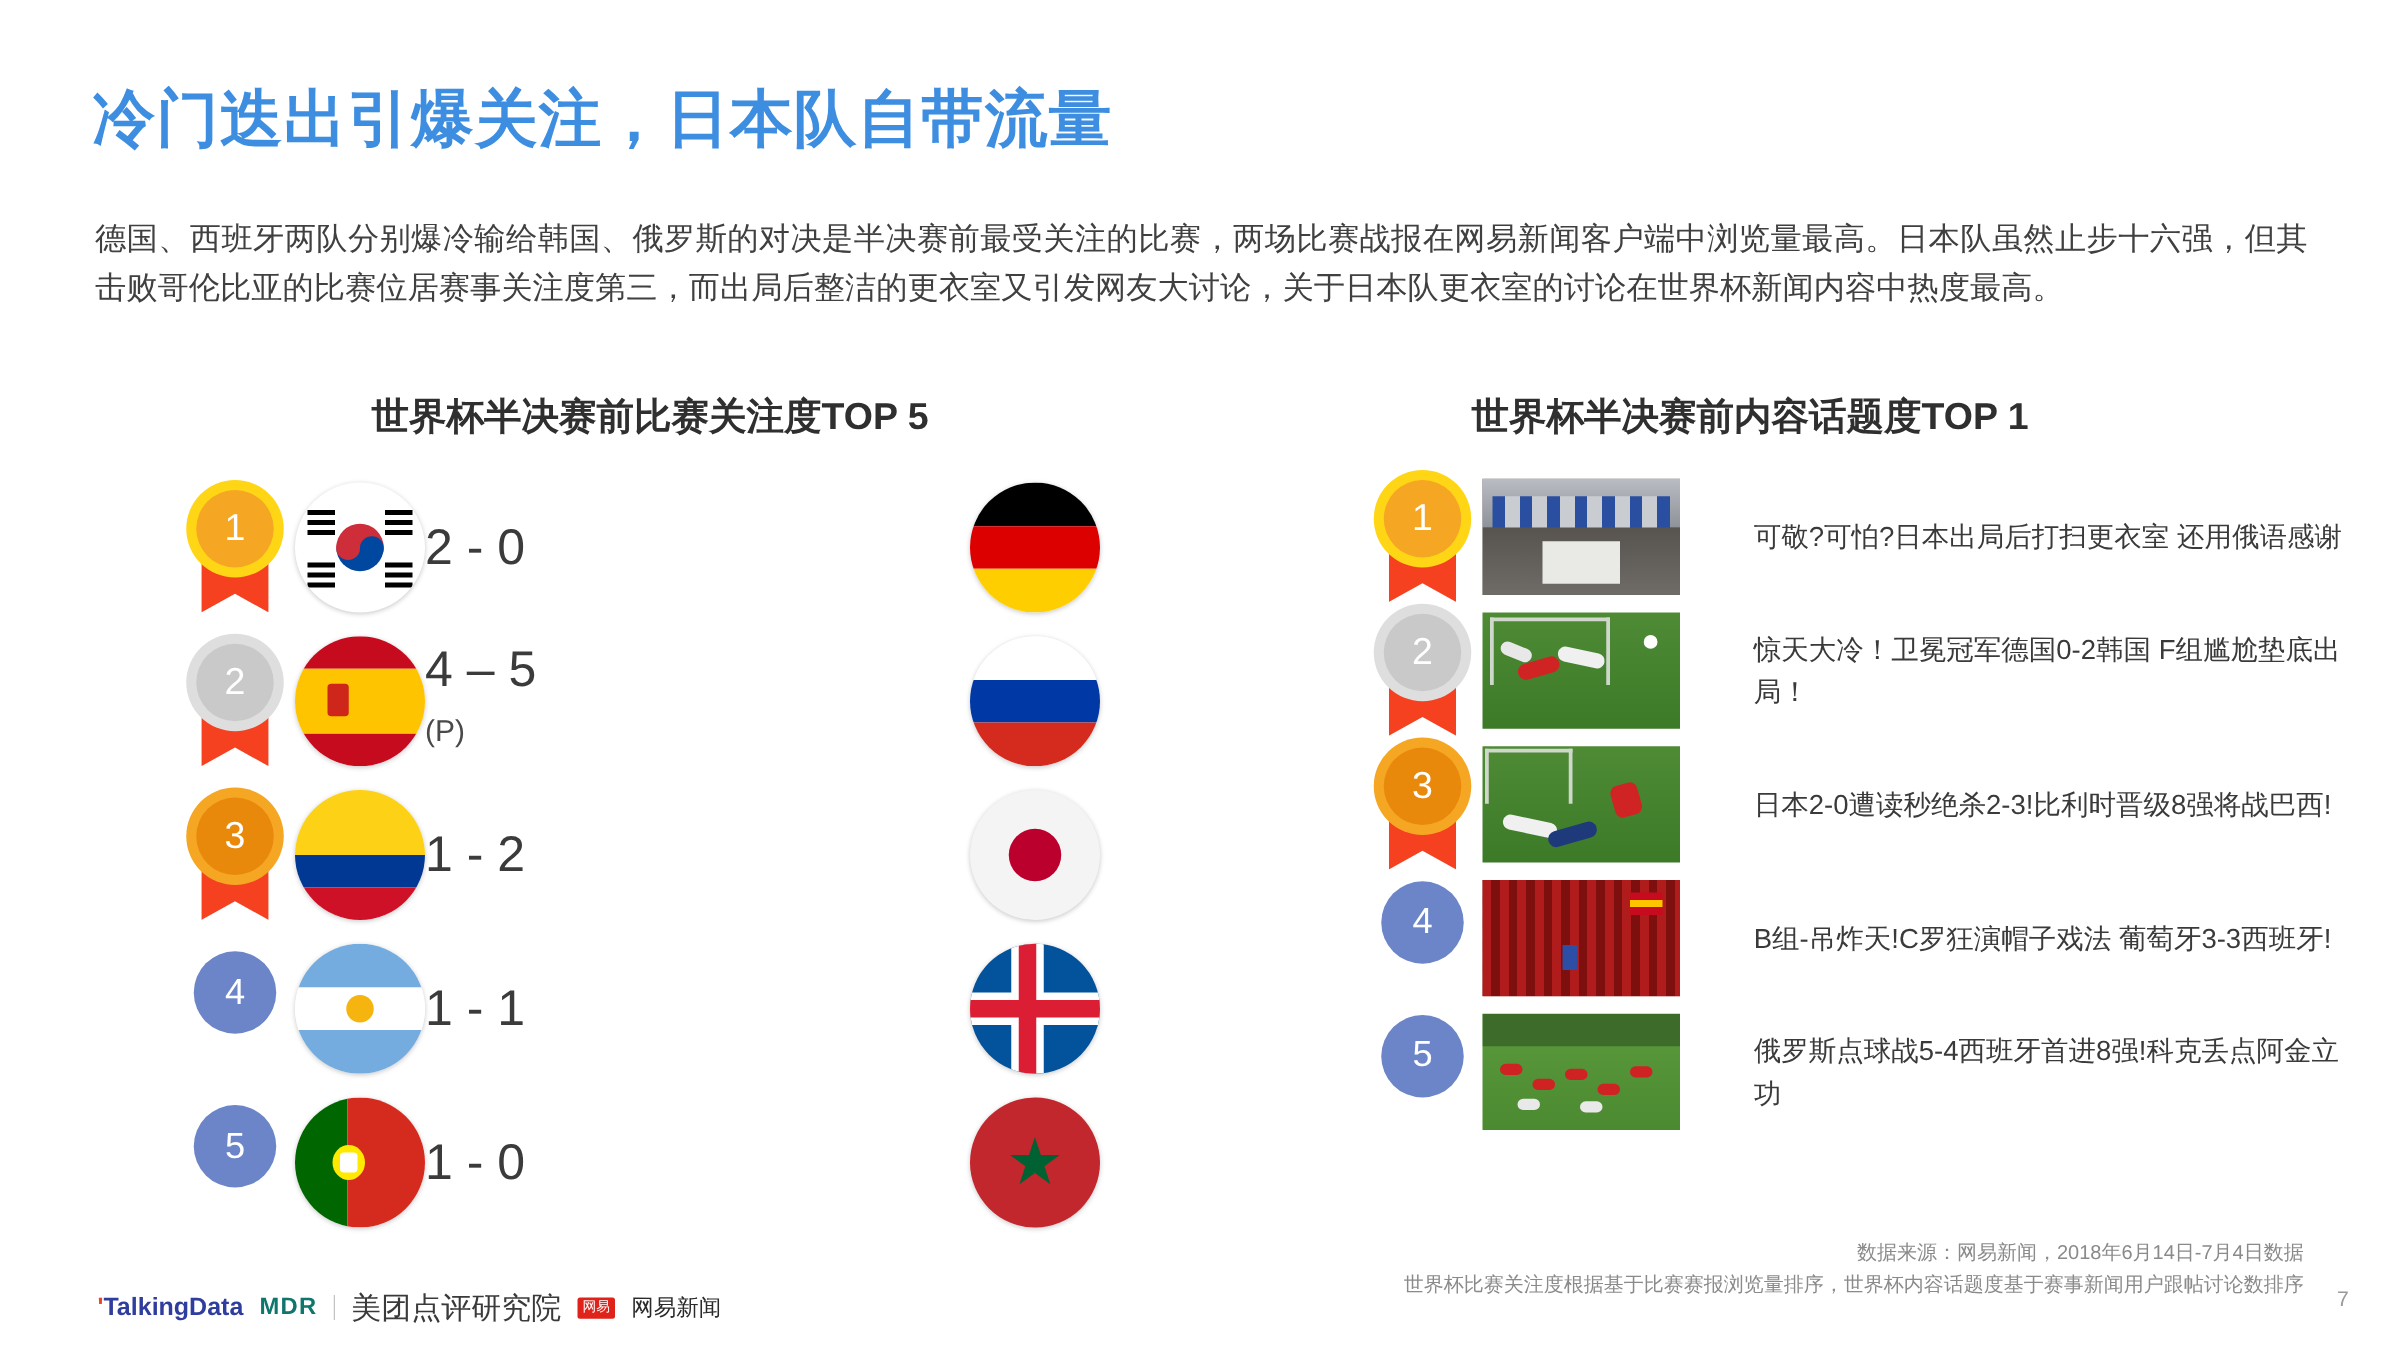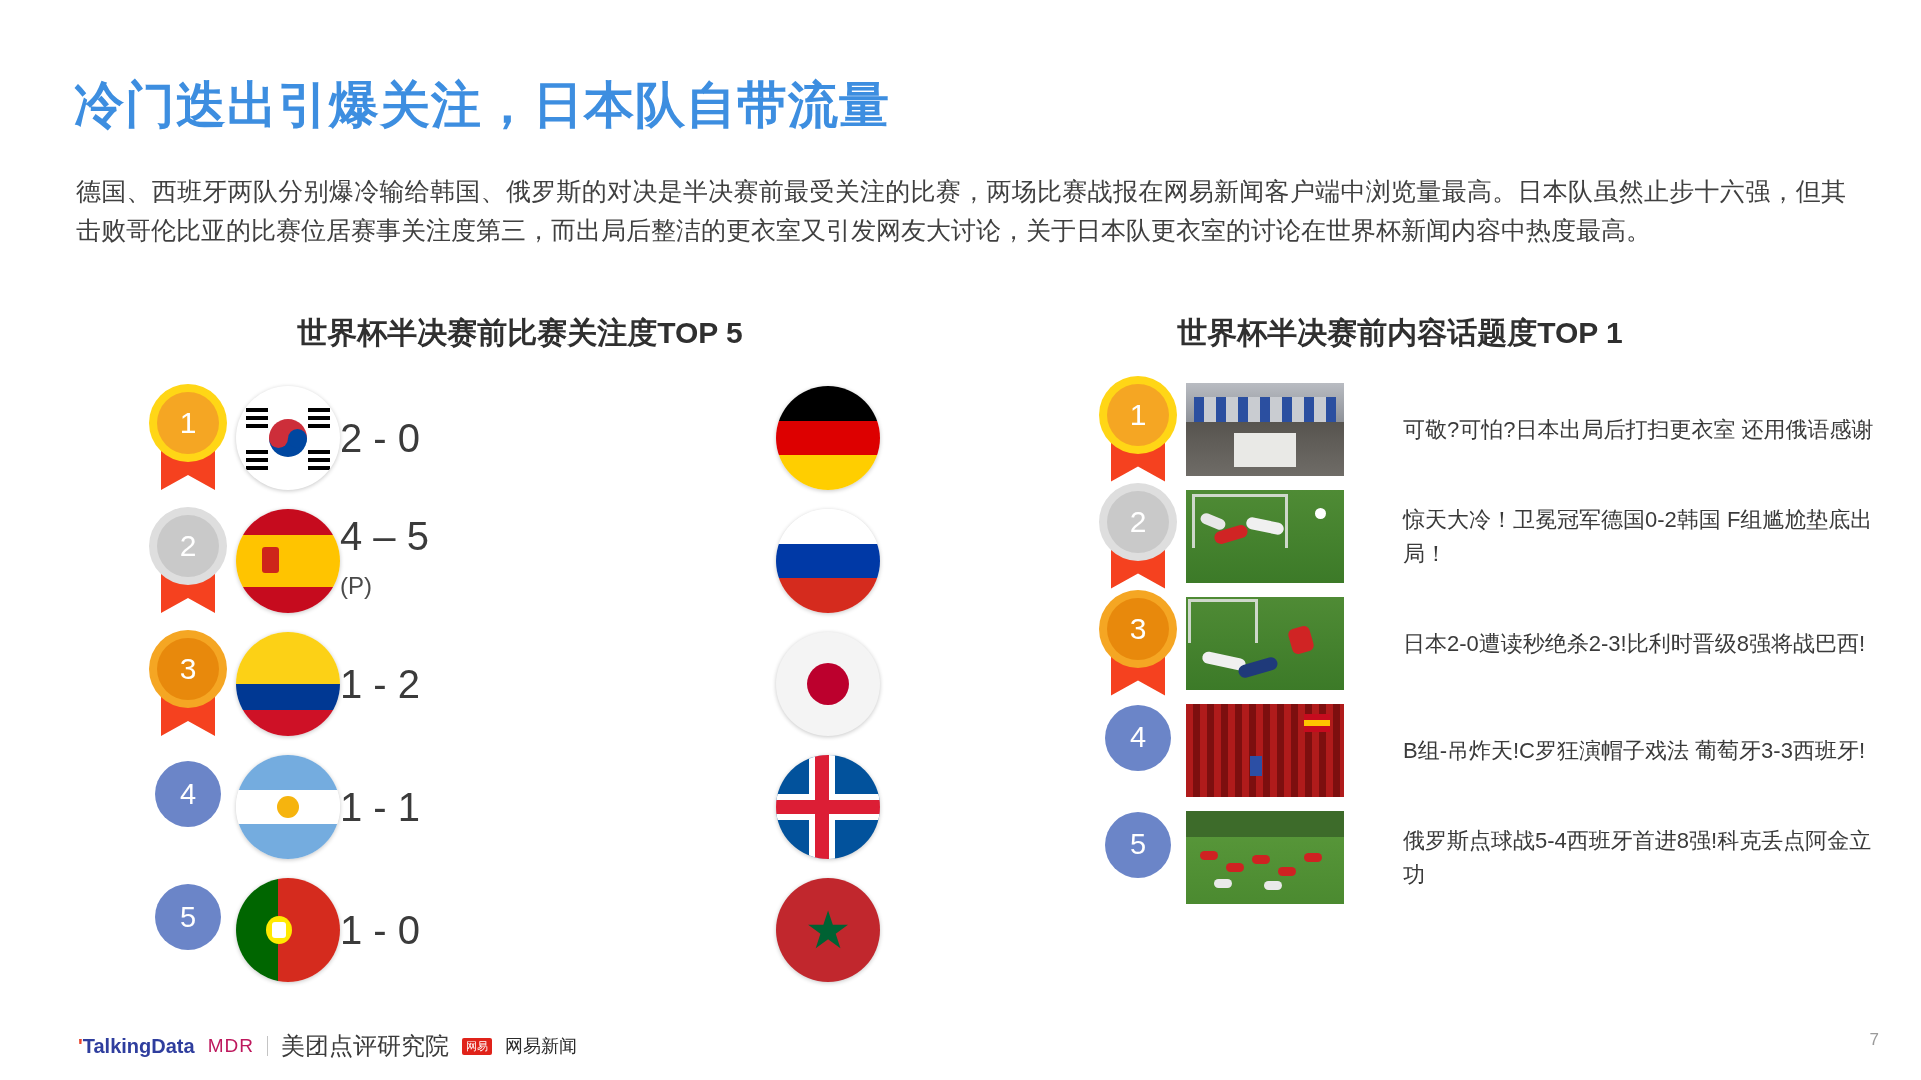--- a/index.html
+++ b/index.html
@@ -6,21 +6,21 @@
   html, body {
     width: 1921px; height: 1080px;
     background: #ffffff;
     font-family: "Liberation Sans", "DejaVu Sans", sans-serif;
     overflow: hidden;
   }
   .slide { position: relative; width: 1921px; height: 1080px; background: #fff; }
 
   
   .title {
-    position: absolute; left: 74px; top: 72px;
+    position: absolute; left: 74px; top: 62px;
     font-size: 50px; font-weight: 700; letter-spacing: 1px;
     color: #3d8ee0; white-space: nowrap;
   }
   .intro {
     position: absolute; left: 76px; top: 172px; width: 1770px;
     font-size: 25px; line-height: 39px; color: #404040;
     text-align: justify;
   }
 
   
@@ -201,21 +201,21 @@
     position: absolute; right: 42px; top: 1030px;
     font-size: 17px; color: #9a9a9a;
   }
   .logos {
     position: absolute; left: 78px; top: 1030px;
     display: flex; align-items: center; gap: 13px;
   }
   .logo-td { font-size: 20px; font-weight: 700; color: #2f3e9e; white-space: nowrap; }
   .logo-td .dot { color: #e8452c; }
   .logo-sep { width: 1px; height: 20px; background: #c4c4c4; }
-  .logo-mdr { font-size: 19px; font-weight: 400; color: #be185d; letter-spacing:1px; }
+  .logo-mdr { font-size: 19px; font-weight: 700; color: #0f766e; letter-spacing:1px; }
   .logo-mt  { font-size: 24px; color: #3a3a3a; }
   .logo-nt-badge {
     background:#e0231a; color:#fff; font-size: 11px; padding: 3px 4px;
     border-radius: 2px; line-height:1;
   }
   .logo-nt { font-size: 18px; color: #2a2a2a; }
 </style>
 </head>
 <body>
 
@@ -410,20 +410,24 @@
         <div class="p" style="left:66px;top:44px;"></div>
         <div class="p" style="left:92px;top:56px;"></div>
         <div class="p" style="left:118px;top:42px;"></div>
         <div class="p" style="left:28px;top:68px;background:#e9e9e9;"></div>
         <div class="p" style="left:78px;top:70px;background:#e9e9e9;"></div>
       </div>
       <div class="headline">俄罗斯点球战5-4西班牙首进8强!科克丢点阿金立功</div>
     </div>
   </div>
 
+  <div class="src">
+    <div>数据来源：网易新闻，2018年6月14日-7月4日数据</div>
+    <div>世界杯比赛关注度根据基于比赛赛报浏览量排序，世界杯内容话题度基于赛事新闻用户跟帖讨论数排序</div>
+  </div>
   <div class="pagenum">7</div>
 
   <div class="logos">
     <div class="logo-td"><span class="dot">'</span><span>TalkingData</span></div>
     <div class="logo-mdr">MDR</div>
     <div class="logo-sep"></div>
     <div class="logo-mt">美团点评研究院</div>
     <div class="logo-nt-badge">网易</div>
     <div class="logo-nt">网易新闻</div>
   </div>

